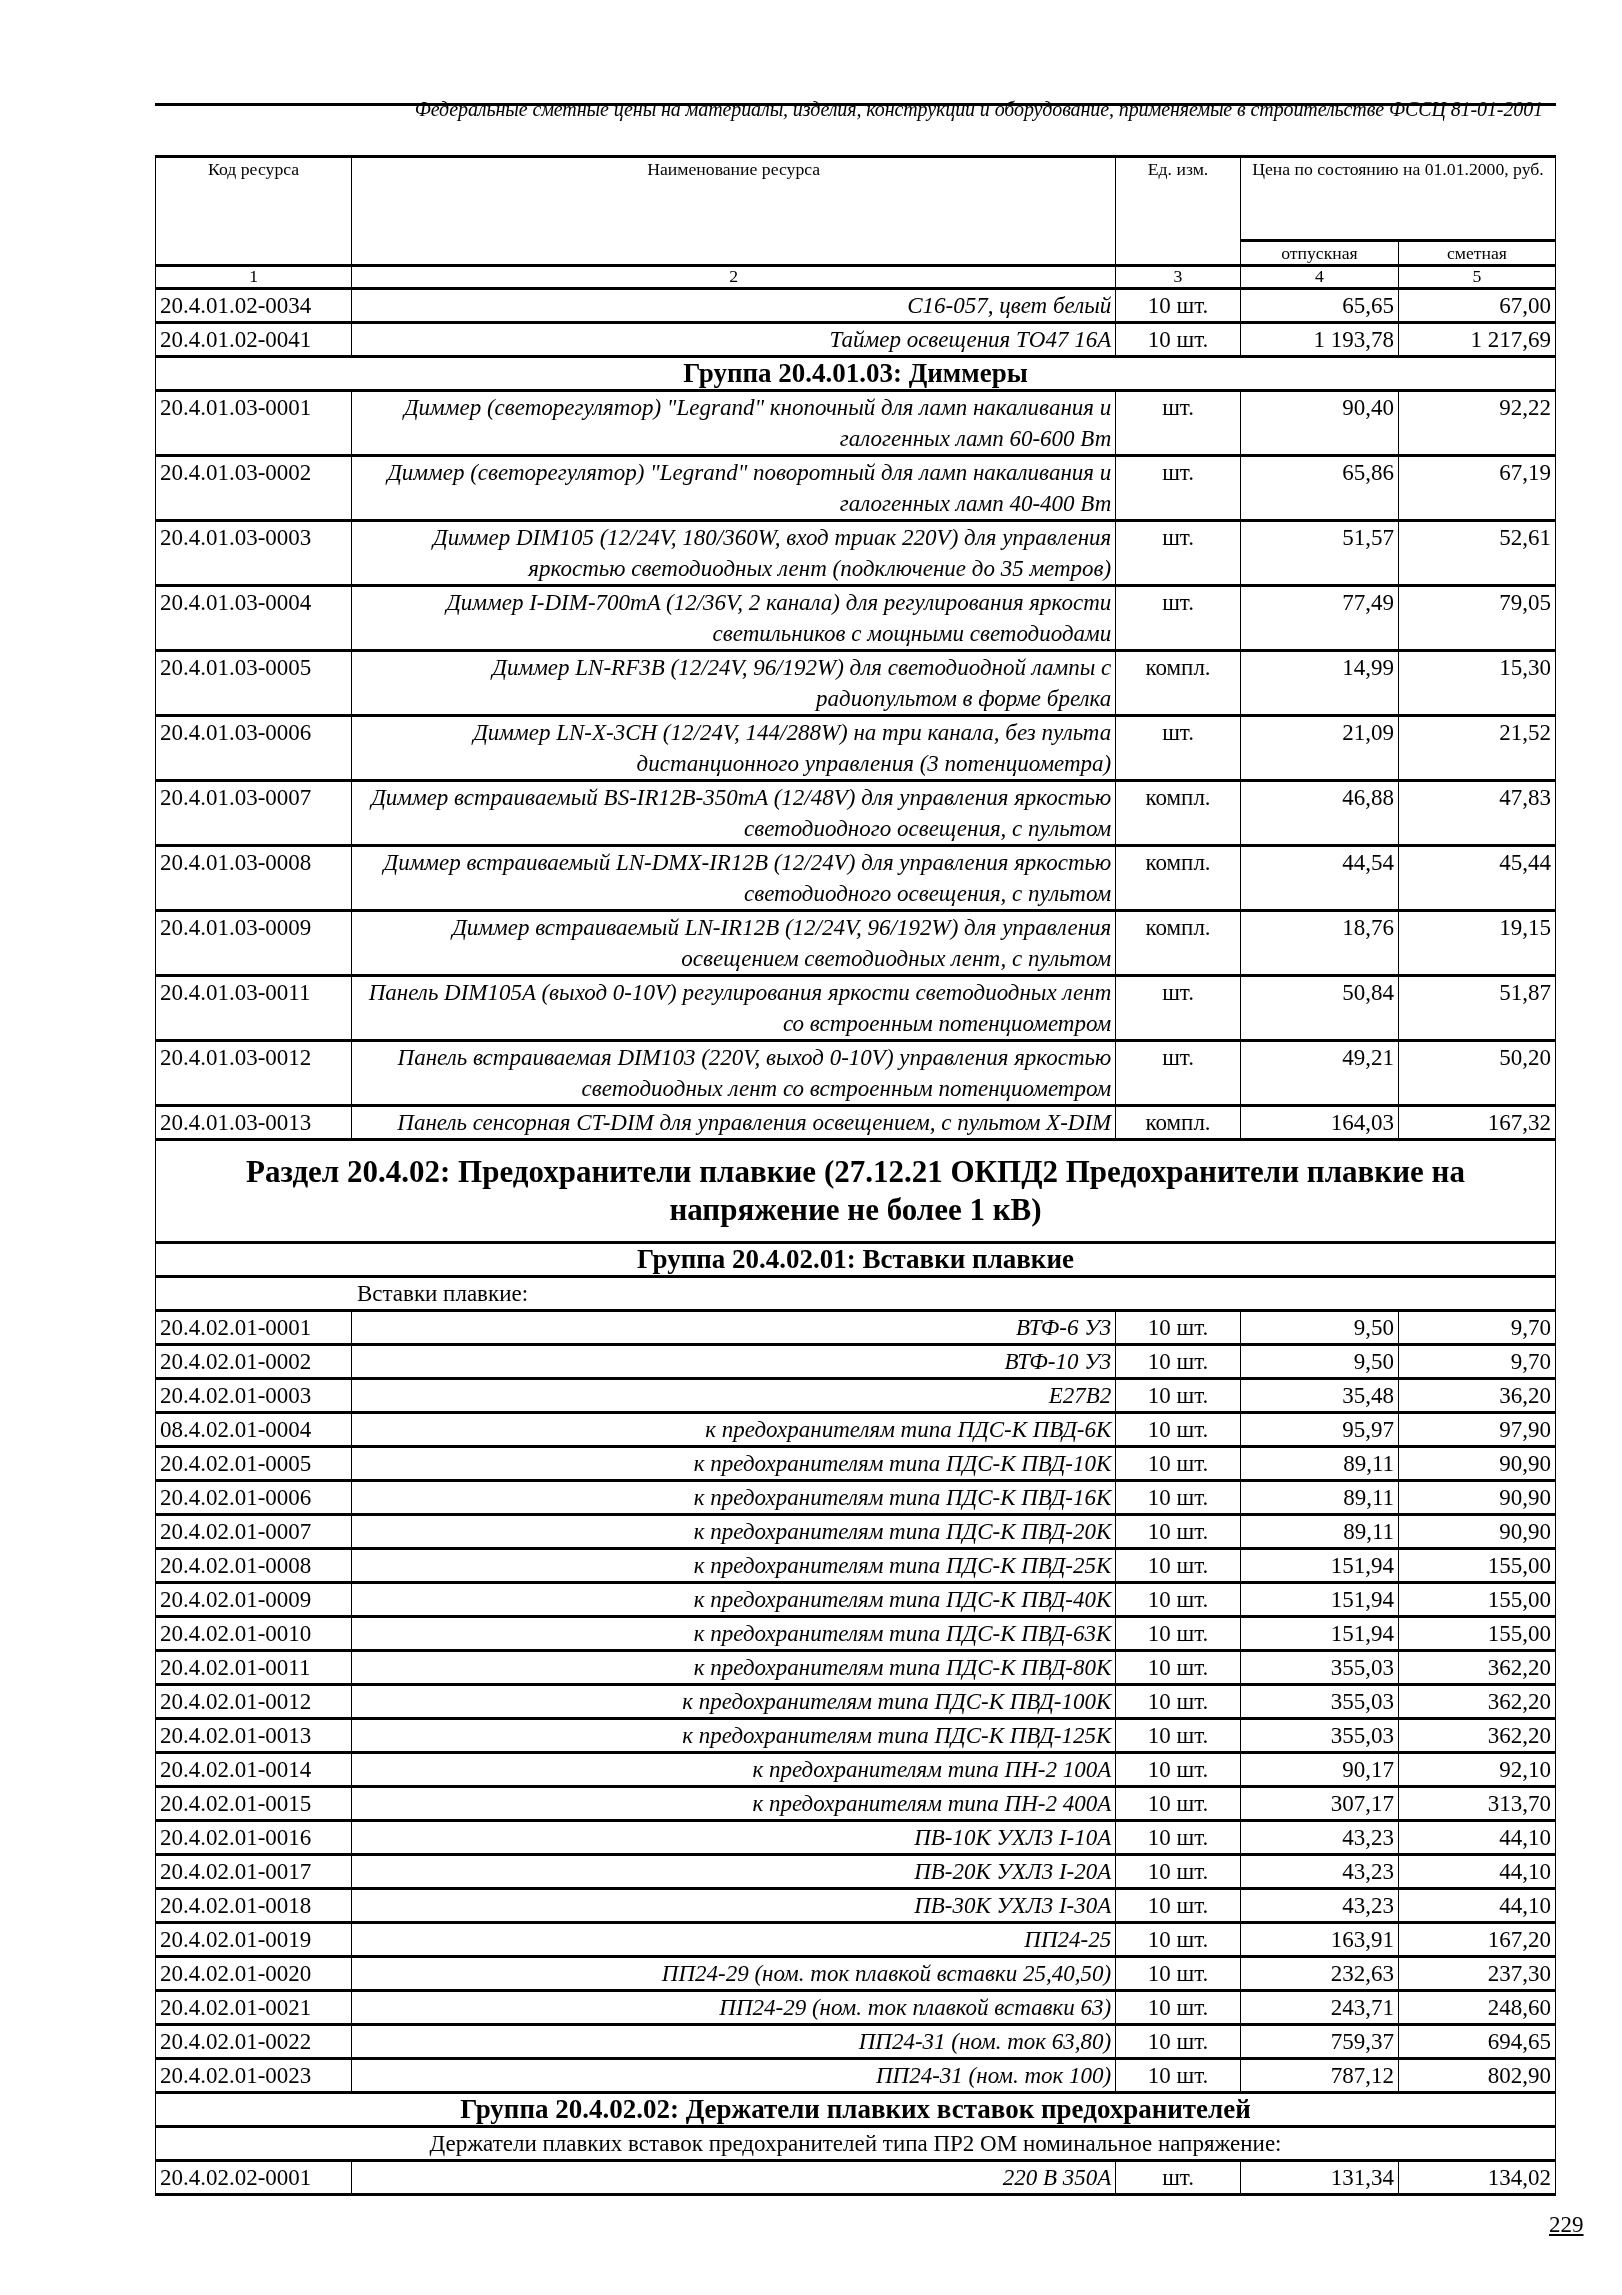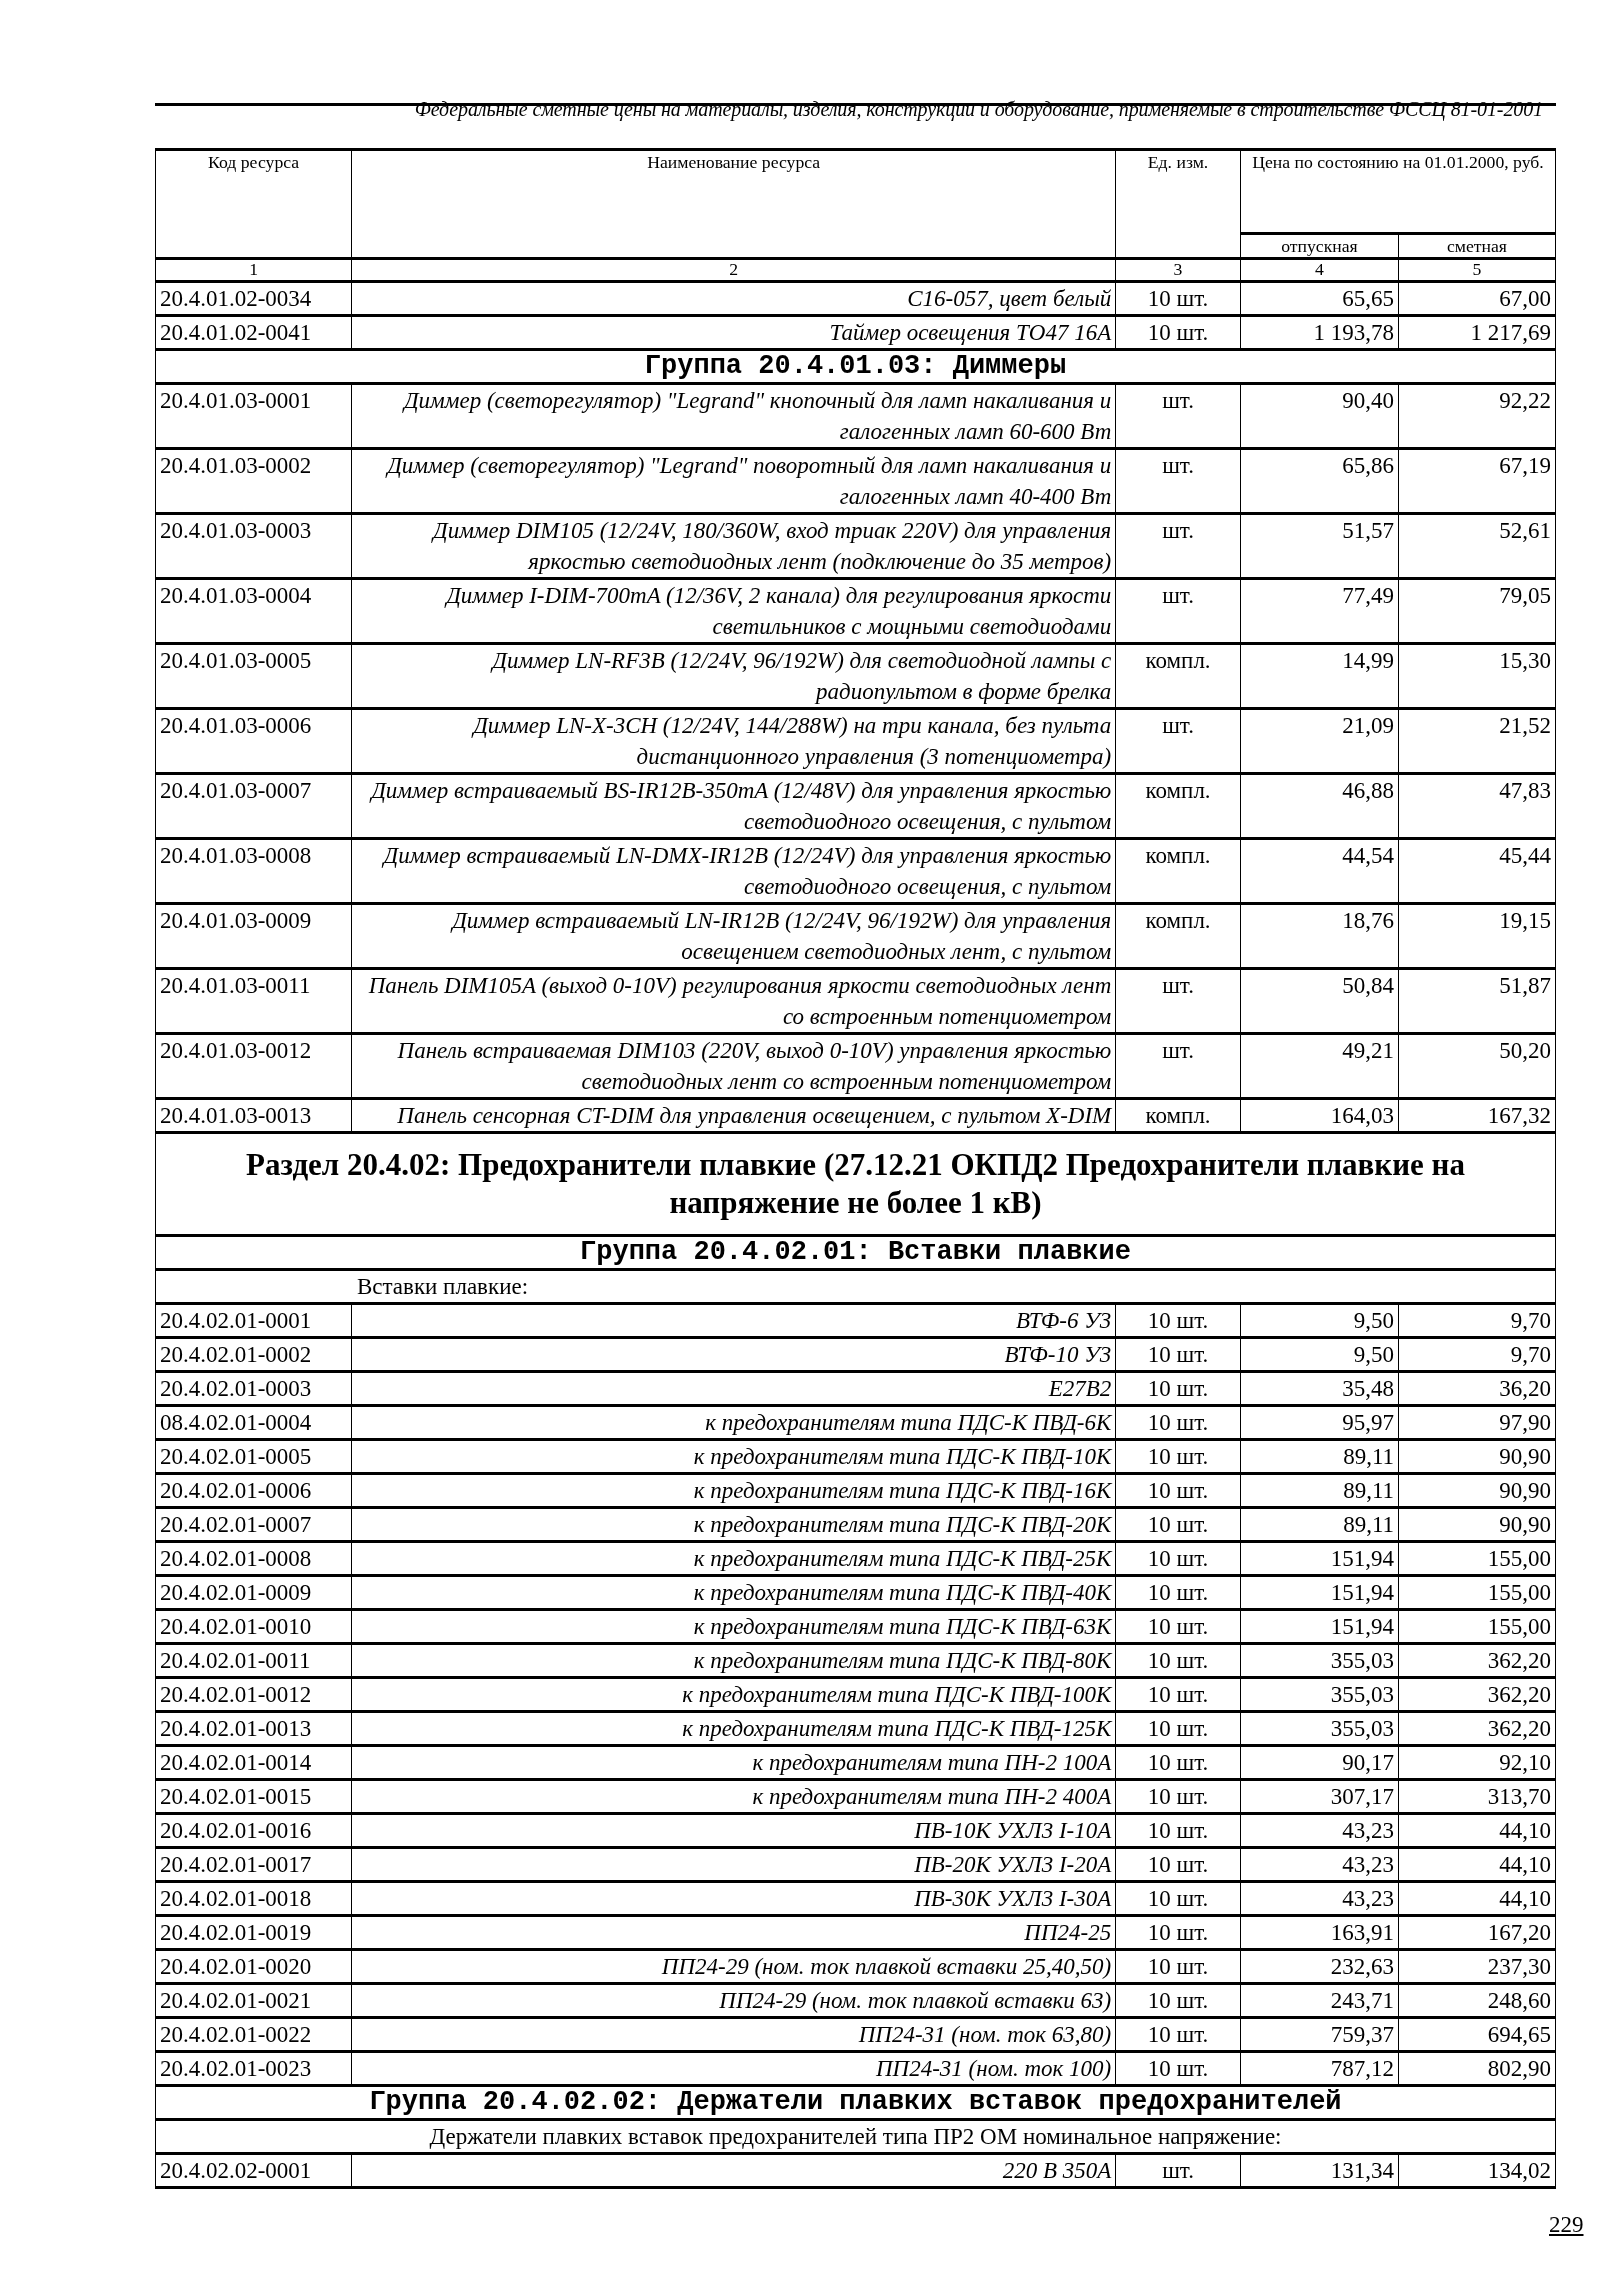--- a/index.html
+++ b/index.html
@@ -4,21 +4,21 @@
 <style>
   html, body { margin: 0; padding: 0; background: #ffffff; }
   body { width: 1623px; height: 2295px; position: relative; font-family: "Liberation Serif", "DejaVu Serif", serif; color: #000; }
   .running-header {
     position: absolute; left: 155px; top: 73px; width: 1401px;
     text-align: right; font-style: italic; font-size: 20px; line-height: 26px;
     letter-spacing: -0.1px; padding-right: 13px; box-sizing: border-box; margin-top: 23px;
   }
   .header-rule { position: absolute; left: 155px; top: 103px; width: 1401px; height: 2.6px; background: #000; }
   table.price-table {
-    position: absolute; left: 155px; top: 148px; width: 1401px;
+    position: absolute; left: 155px; top: 155px; width: 1401px;
     border-collapse: collapse; table-layout: fixed;
     font-size: 23px; line-height: 31px;
   }
   table.price-table td, table.price-table th {
     border-left: 1.3px solid #000; border-right: 1.3px solid #000;
     border-top: 3.3px solid #000; border-bottom: 3.3px solid #000;
     padding: 0 3.9px; vertical-align: top; font-weight: normal;
   }
   .col-code { width: 195px; }
   .col-name { width: 759px; }
@@ -28,21 +28,21 @@
   thead th { font-size: 17.7px; line-height: 22px; vertical-align: middle; text-align: center; }
   thead tr.h1 th { height: 81px; }
   thead tr.h2 th { height: 22px; }
   thead tr.h3 th { height: 19.6px; font-size: 17.7px; line-height: 19.6px; }
   td.code { text-align: left; white-space: nowrap; padding-left: 5.2px; }
   td.name { text-align: right; font-style: italic; }
   td.name.indent { padding-left: 41px; }
   td.unit { text-align: center; }
   td.num { text-align: right; padding-right: 6.5px; }
   tr.row-single td { height: 29px; }
-  tr.group td { text-align: center; font-weight: bold; font-size: 27px; line-height: 31px; font-family: Liberation Mono, monospace; }
+  tr.group td { text-align: center; font-weight: bold; font-size: 27px; line-height: 31px; }
   tr.section td { text-align: center; font-weight: bold; font-size: 31px; line-height: 38px; padding: 12px 13px; }
   tr.subhead td.blank { border-right: none; }
   tr.subhead td.subtext { border-left: none; text-align: left; padding-left: 5.2px; }
   tr.subhead-center td { text-align: center; }
   .page-number { position: absolute; left: 1549px; top: 2212px; font-size: 23px; line-height: 26px; text-decoration: underline; }
 </style>
 </head>
 <body>
 
 <div class="running-header">Федеральные сметные цены на материалы, изделия, конструкции и оборудование, применяемые в строительстве ФССЦ 81-01-2001</div>

